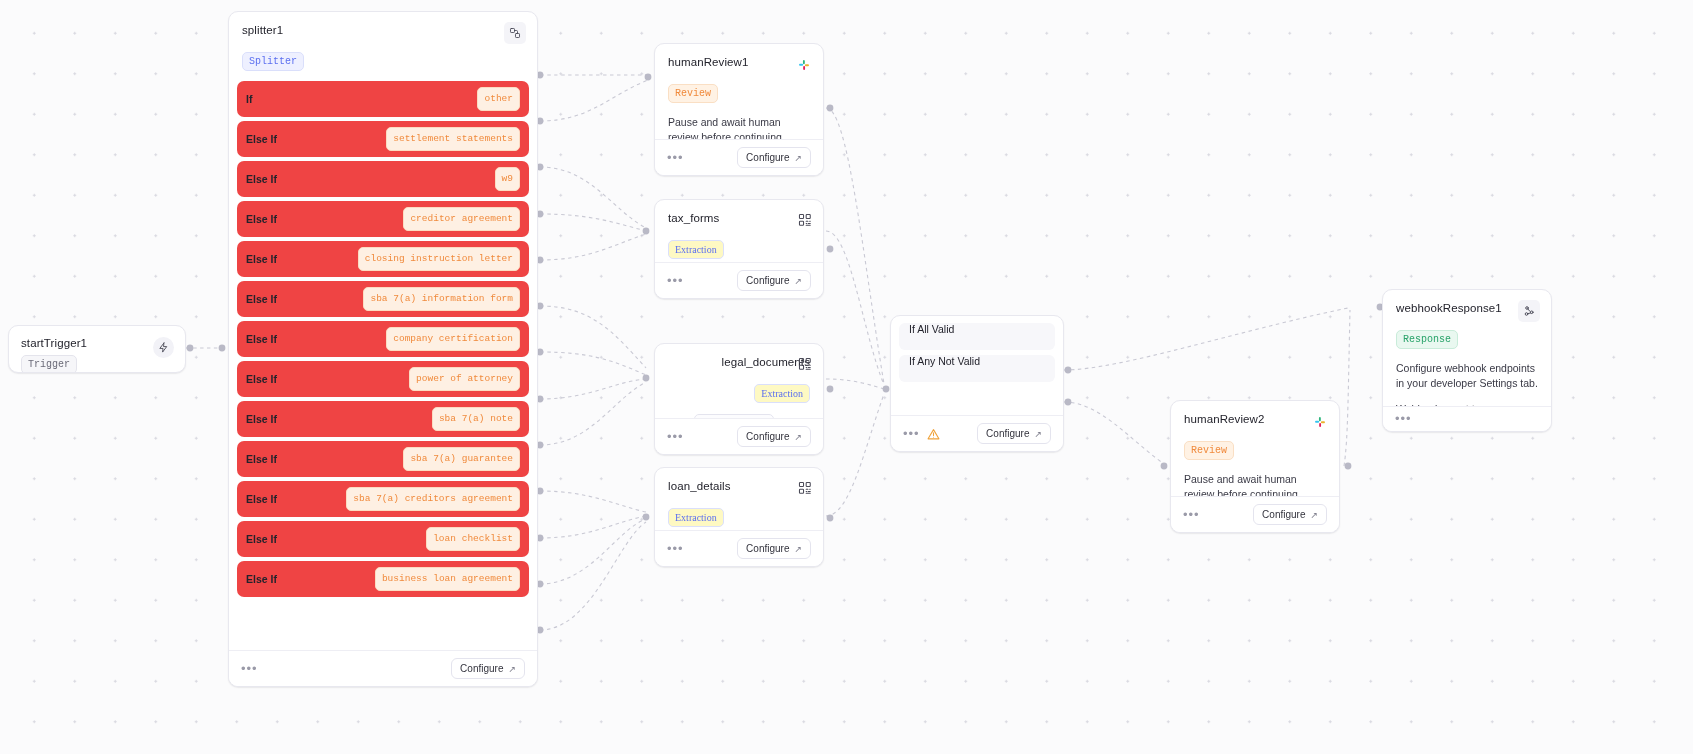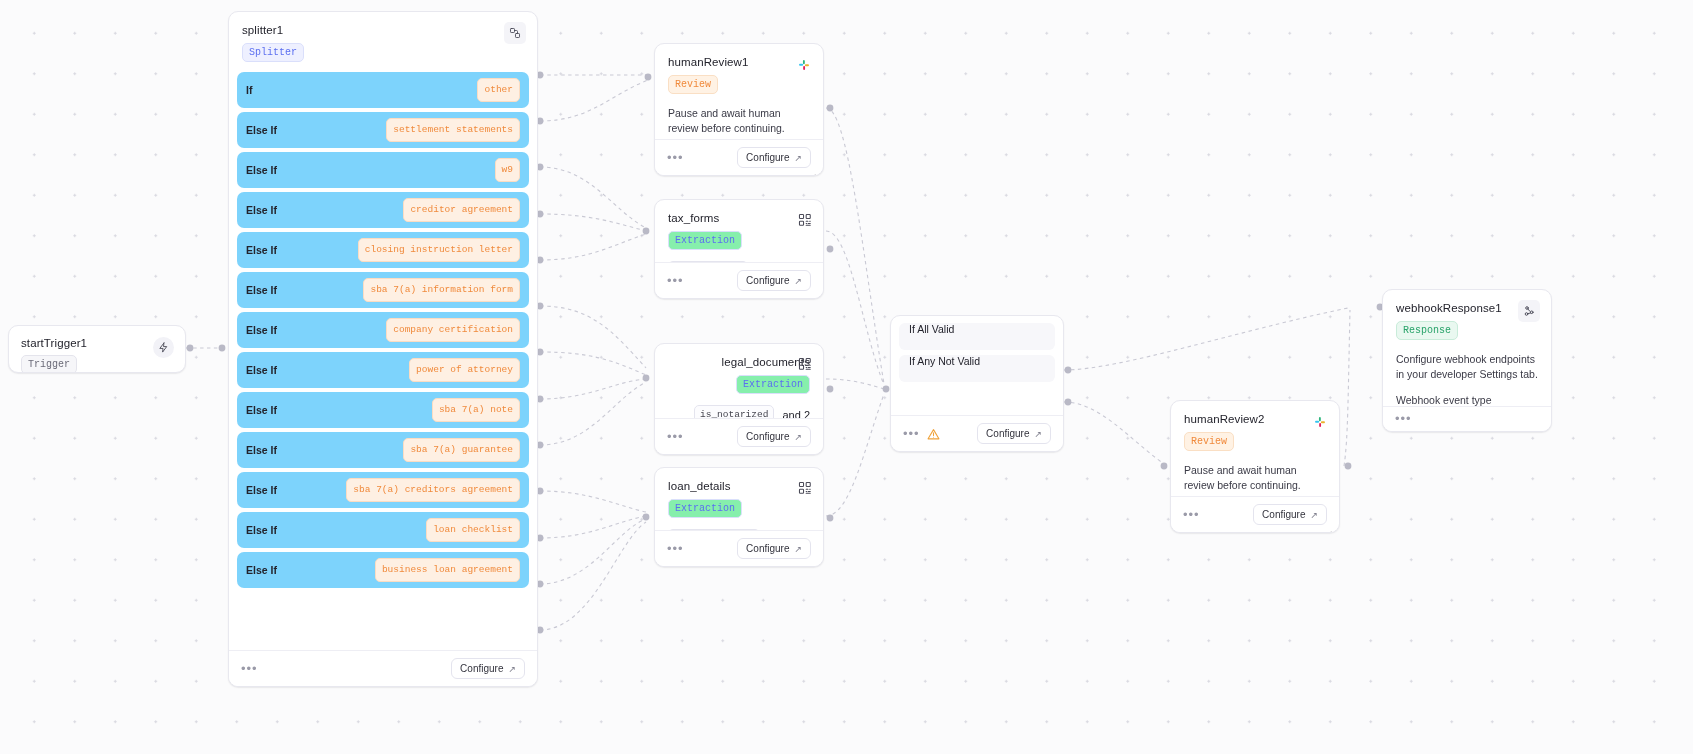--- a/index.html
+++ b/index.html
@@ -28,29 +28,29 @@
     box-shadow:0 1px 2px rgba(16,18,40,.05),0 1px 1px rgba(16,18,40,.03);
     box-sizing:border-box;
     overflow:hidden;
   }
   .node-body{padding:11px 13px 10px 13px;position:relative;}
   .node-title{
     font-size:11.5px;color:#23232c;font-weight:400;letter-spacing:.1px;
     line-height:14px;
   }
   .kind{
-    display:inline-block;margin-top:6px;
+    display:inline-block;margin-top:15px;
     font-family:"Liberation Mono","DejaVu Sans Mono",monospace;
     font-size:10px;line-height:12px;
     padding:2.5px 6px;border-radius:5px;
     border:1px solid transparent;
   }
   .kind.splitter{color:#5b6ff0;background:#eef0ff;border-color:#dadffb;}
   .kind.review{color:#f08a3c;background:#fff2e4;border-color:#fadfc4;}
-  .kind.extraction{color:#5b6ff0;background:#86efac;border-color:#dadffb;}
+  .kind.extraction{color:#5b6ff0;background:#fef9c3;border-color:#dadffb;font-family:Liberation Serif, serif;}
   .kind.validation{color:#5b6ff0;background:#eef0ff;border-color:#dadffb;}
   .kind.response{color:#29a36a;background:#e9f8f0;border-color:#c9ecda;}
   .kind.trigger{color:#6b6b78;background:#f6f6f9;border-color:#e4e4ec;}
 
   .desc{font-size:10.5px;color:#3a3a46;line-height:15px;margin-top:13px;}
   .fieldlabel{font-size:10.5px;color:#3a3a46;margin-top:12px;}
   .codebox{
     display:inline-block;margin-top:4px;
     font-family:"Liberation Mono","DejaVu Sans Mono",monospace;
     font-size:9.5px;line-height:12px;color:#45454f;
@@ -81,21 +81,21 @@
     border:1px solid #e4e4ee;border-radius:6px;
     padding:4px 8px;background:#fff;cursor:pointer;
     display:inline-flex;align-items:center;gap:5px;white-space:nowrap;
   }
   .configure .arr{font-size:9px;color:#7a7a88;}
 
   
   .rowlist{padding:4px 8px 6px 8px;}
   .srow{
     height:36px;margin:4px 0;
-    background:#7dd3fc;border-radius:7px;
+    background:#ef4444;border-radius:7px;
     display:flex;align-items:center;justify-content:space-between;
     padding:0 9px 0 9px;box-sizing:border-box;
   }
   .srow-label{font-size:10.5px;font-weight:bold;color:#23232c;}
   .cond{
     font-family:"Liberation Mono","DejaVu Sans Mono",monospace;
     font-size:9.5px;line-height:12px;
     color:#f08a3c;background:#fef0e3;border:1px solid #fbdcc2;
     border-radius:5px;padding:5px 6px;white-space:nowrap;
   }

